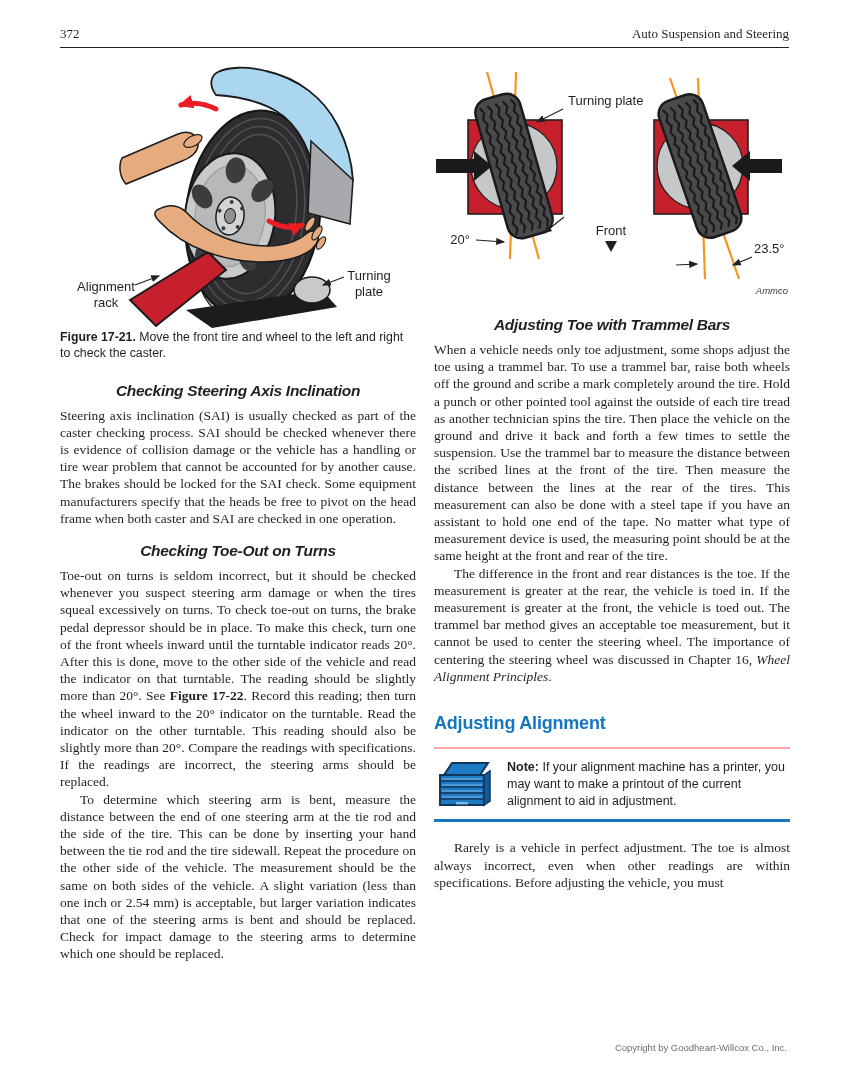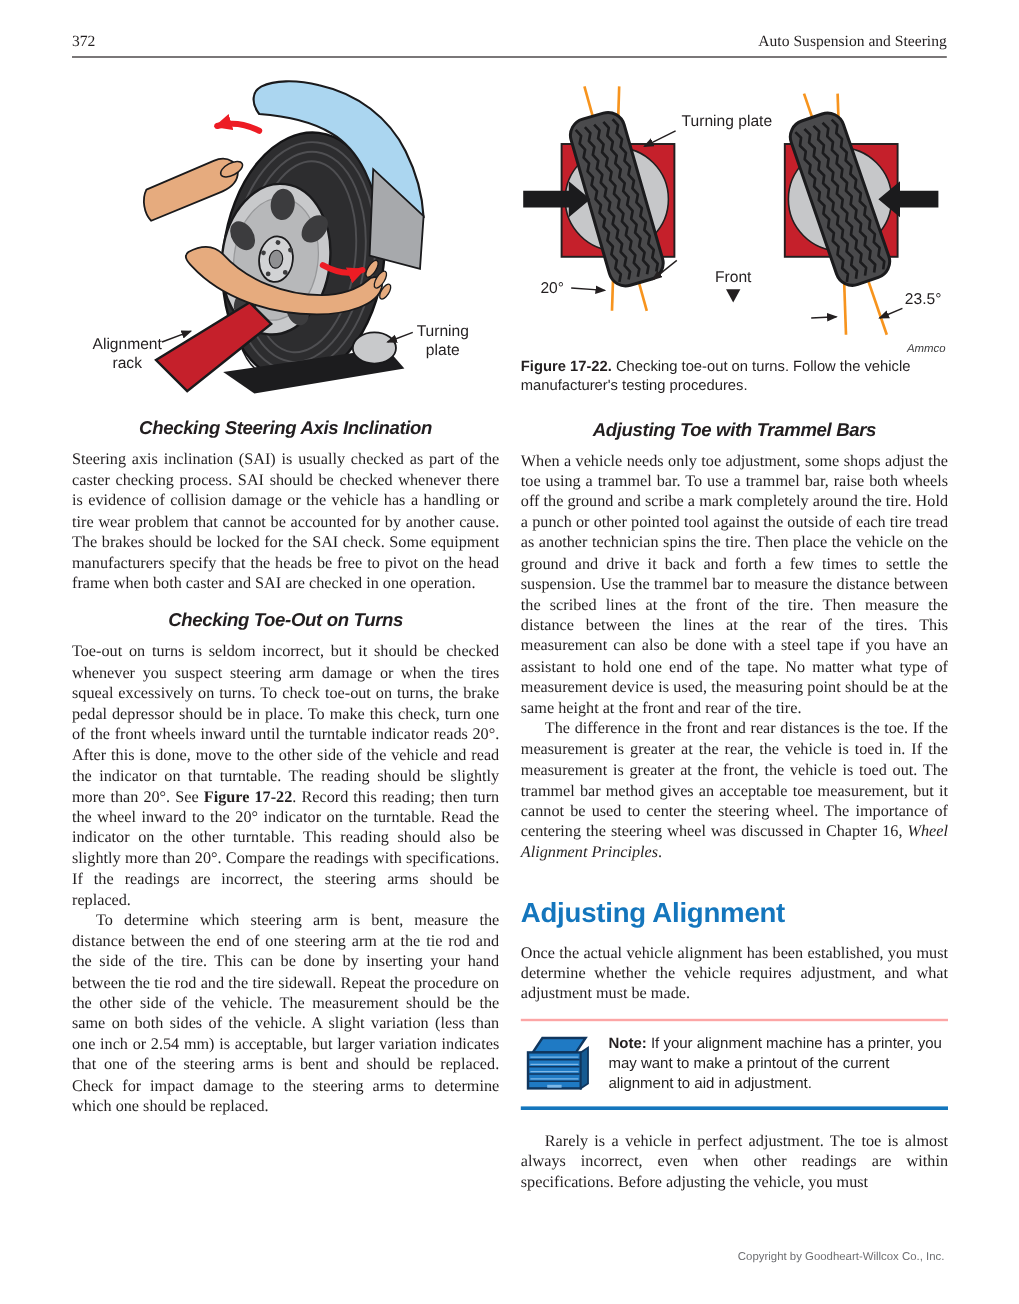--- a/index.html
+++ b/index.html
@@ -9,21 +9,21 @@
           border-bottom:1.2px solid #231f20;display:flex;justify-content:space-between;
           font-size:13px;}
   .col{position:absolute;top:64px;width:356px;}
   .col-left{left:60px;}
   .col-right{left:434px;}
   p.body{font-size:13.5px;line-height:17.2px;text-align:justify;margin:0;}
   p.indent{text-indent:20px;}
   .h-sub{font-family:"Liberation Sans",sans-serif;font-style:italic;font-weight:bold;
          font-size:15.5px;letter-spacing:-0.3px;margin:15px 0 7px 0;text-align:center;}
   .h-sub.first{margin-top:20px;}
-  .h-main{font-family:"Liberation Sans",sans-serif;font-weight:bold;font-size:23px;
+  .h-main{font-family:"Liberation Sans",sans-serif;font-weight:bold;font-size:18px;
           color:#1476bd;margin:28px 0 11px 0;letter-spacing:-0.2px;}
   .credit{font-family:"Liberation Sans",sans-serif;font-style:italic;font-size:9.5px;
           text-align:right;margin:3px 2px 2px 0;color:#3a3a3c;}
   .caption{font-family:"Liberation Sans",sans-serif;font-size:12.3px;line-height:15.8px;
            margin-top:1px;text-align:left;}
   .caption b{font-weight:bold;}
   .notebox{margin-top:13px;border-top:2px solid #fca5a5;border-bottom:3px solid #1476bd;
            padding:10px 2px 10px 2px;display:flex;align-items:center;gap:13px;
            font-family:"Liberation Sans",sans-serif;font-size:12.5px;line-height:16.8px;}
   .notebox .ntxt{flex:1;}
@@ -102,20 +102,23 @@
       <path d="M156,45 Q138,36 121,41" fill="none" stroke="#ed1c24" stroke-width="5" stroke-linecap="round" marker-end="url(#ar)"></path>
       <path d="M209,157 Q227,167 242,161" fill="none" stroke="#ed1c24" stroke-width="5" stroke-linecap="round" marker-end="url(#ar)"></path>
 
       <text x="46" y="227" text-anchor="middle">Alignment</text>
       <text x="46" y="243" text-anchor="middle">rack</text>
       <line x1="75" y1="221" x2="99" y2="212" stroke="#231f20" stroke-width="1.2" marker-end="url(#ab)"></line>
       <text x="309" y="216" text-anchor="middle">Turning</text>
       <text x="309" y="232" text-anchor="middle">plate</text>
       <line x1="284" y1="213" x2="263" y2="221" stroke="#231f20" stroke-width="1.2" marker-end="url(#ab)"></line>
     </svg>
+    <div class="caption">
+      <b>Figure 17-21.</b><span> Move the front tire and wheel to the left and right to check the caster.</span>
+    </div>
 
     <div class="h-sub first">Checking Steering Axis Inclination</div>
     <p class="body">Steering axis inclination (SAI) is usually checked as part of the caster checking process. SAI should be checked whenever there is evidence of collision damage or the vehicle has a handling or tire wear problem that cannot be accounted for by another cause. The brakes should be locked for the SAI check. Some equipment manufacturers specify that the heads be free to pivot on the head frame when both caster and SAI are checked in one operation.</p>
 
     <div class="h-sub">Checking Toe-Out on Turns</div>
     <p class="body"><span>Toe-out on turns is seldom incorrect, but it should be checked whenever you suspect steering arm damage or when the tires squeal excessively on turns. To check toe-out on turns, the brake pedal depressor should be in place. To make this check, turn one of the front wheels inward until the turntable indicator reads 20°. After this is done, move to the other side of the vehicle and read the indicator on that turntable. The reading should be slightly more than 20°. See </span><b>Figure 17-22</b><span>. Record this reading; then turn the wheel inward to the 20° indicator on the turntable. Read the indicator on the other turntable. This reading should also be slightly more than 20°. Compare the readings with specifications. If the readings are incorrect, the steering arms should be replaced.</span></p>
     <p class="body indent">To determine which steering arm is bent, measure the distance between the end of one steering arm at the tie rod and the side of the tire. This can be done by inserting your hand between the tie rod and the tire sidewall. Repeat the procedure on the other side of the vehicle. The measurement should be the same on both sides of the vehicle. A slight variation (less than one inch or 2.54 mm) is acceptable, but larger variation indicates that one of the steering arms is bent and should be replaced. Check for impact damage to the steering arms to determine which one should be replaced.</p>
   </div>
 
   <div class="col col-right">
@@ -164,30 +167,26 @@
           <use href="#zz" x="273" y="37"></use>
             <use href="#zz" x="281" y="37"></use>
         </g>
         <polygon points="348,95 316,95 316,87 298,102 316,117 316,109 348,109" fill="#1b1b1d"></polygon>
         <text x="320" y="189">23.5°</text>
         <line x1="318" y1="193" x2="299" y2="201" stroke="#231f20" stroke-width="1.2" marker-end="url(#ab)"></line>
         <line x1="242" y1="201" x2="263" y2="200" stroke="#231f20" stroke-width="1.2" marker-end="url(#ab)"></line>
       </g>
     </svg>
     <div class="credit">Ammco</div>
-    <div class="caption">
-      <b>Figure 17-22.</b><span> Checking toe-out on turns. Follow the vehicle manufacturer's testing procedures.</span>
-    </div>
 
     <div class="h-sub first">Adjusting Toe with Trammel Bars</div>
     <p class="body">When a vehicle needs only toe adjustment, some shops adjust the toe using a trammel bar. To use a trammel bar, raise both wheels off the ground and scribe a mark completely around the tire. Hold a punch or other pointed tool against the outside of each tire tread as another technician spins the tire. Then place the vehicle on the ground and drive it back and forth a few times to settle the suspension. Use the trammel bar to measure the distance between the scribed lines at the front of the tire. Then measure the distance between the lines at the rear of the tires. This measurement can also be done with a steel tape if you have an assistant to hold one end of the tape. No matter what type of measurement device is used, the measuring point should be at the same height at the front and rear of the tire.</p>
     <p class="body indent"><span>The difference in the front and rear distances is the toe. If the measurement is greater at the rear, the vehicle is toed in. If the measurement is greater at the front, the vehicle is toed out. The trammel bar method gives an acceptable toe measurement, but it cannot be used to center the steering wheel. The importance of centering the steering wheel was discussed in Chapter 16, </span><i>Wheel Alignment Principles</i><span>.</span></p>
 
     <div class="h-main">Adjusting Alignment</div>
-    <p class="body">Once the actual vehicle alignment has been established, you must determine whether the vehicle requires adjustment, and what adjustment must be made.</p>
 
     <div class="notebox">
       <svg width="58" height="50" viewBox="0 0 58 50">
         <polygon points="8,16 16,4 52,4 44,16" fill="#1f7ac4" stroke="#10365e" stroke-width="2"></polygon>
         <rect x="4" y="16" width="44" height="30" fill="#1f7ac4" stroke="#10365e" stroke-width="2"></rect>
         <polygon points="48,16 54,12 54,42 48,46" fill="#155a92" stroke="#10365e" stroke-width="1.5"></polygon>
         <line x1="5" y1="22" x2="47" y2="22" stroke="#10365e" stroke-width="1.3"></line>
         <line x1="5" y1="28" x2="47" y2="28" stroke="#10365e" stroke-width="1.3"></line>
         <line x1="5" y1="34" x2="47" y2="34" stroke="#10365e" stroke-width="1.3"></line>
         <line x1="5" y1="40" x2="47" y2="40" stroke="#10365e" stroke-width="1.3"></line>

